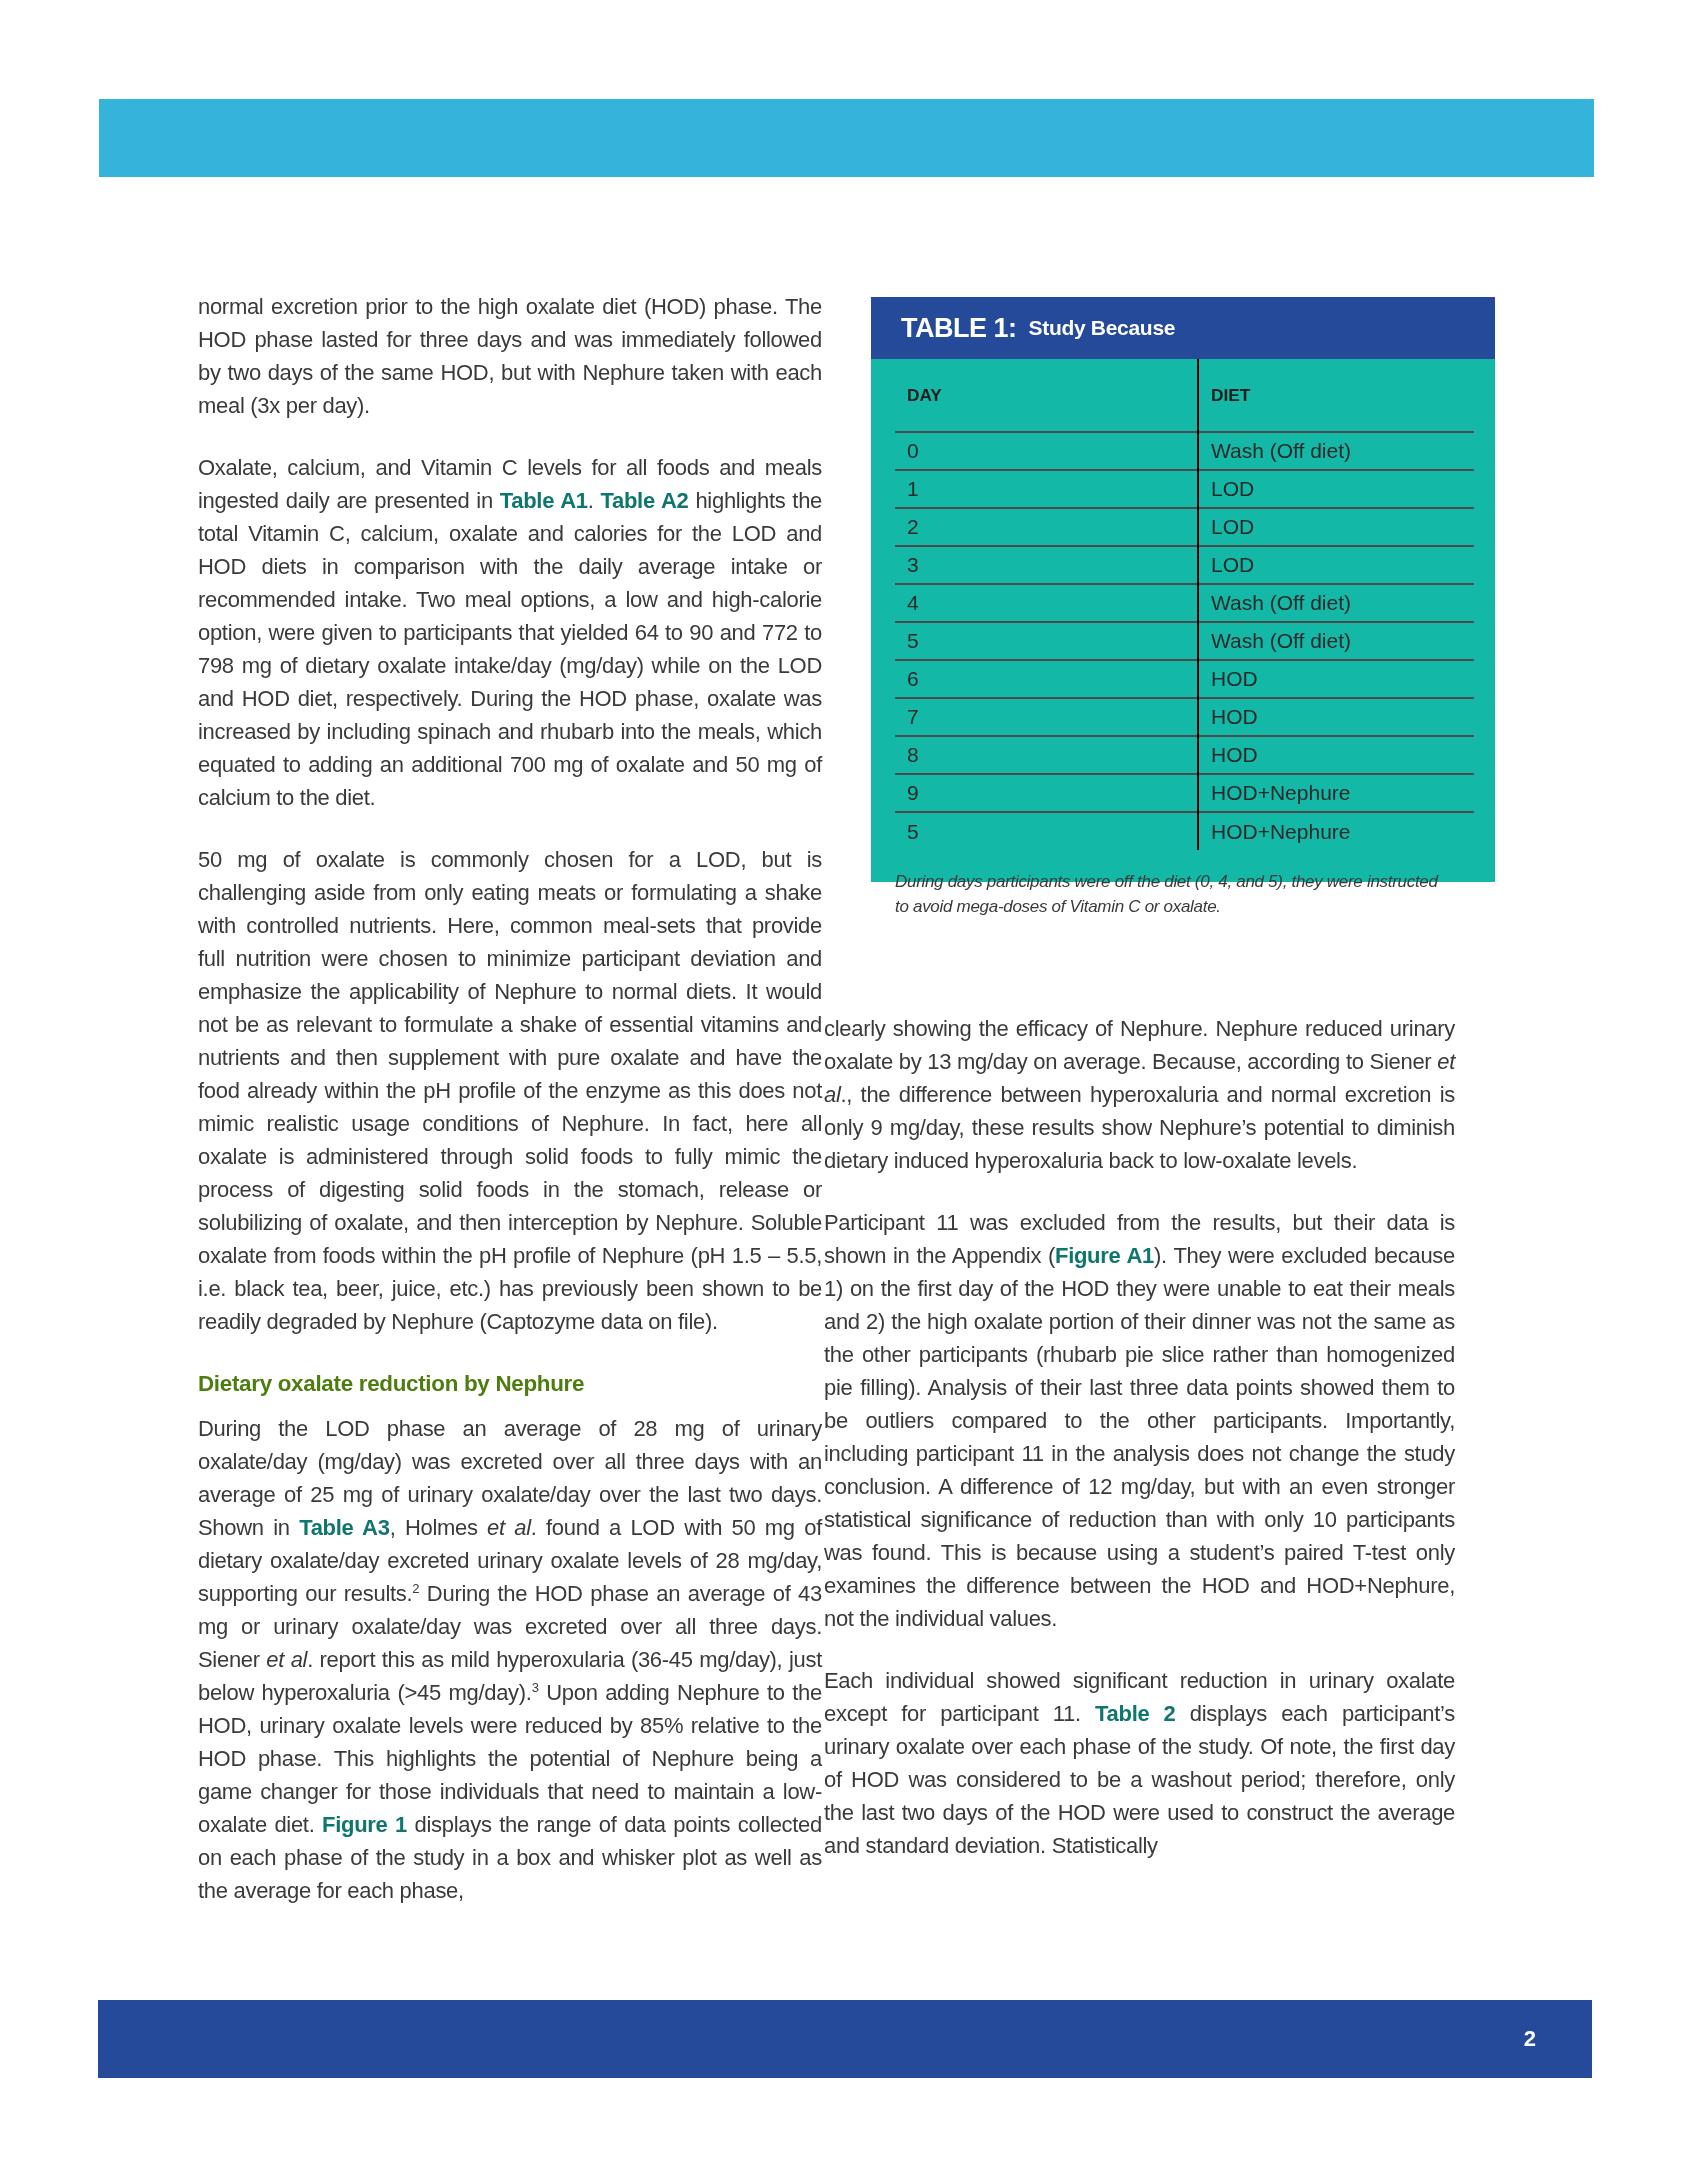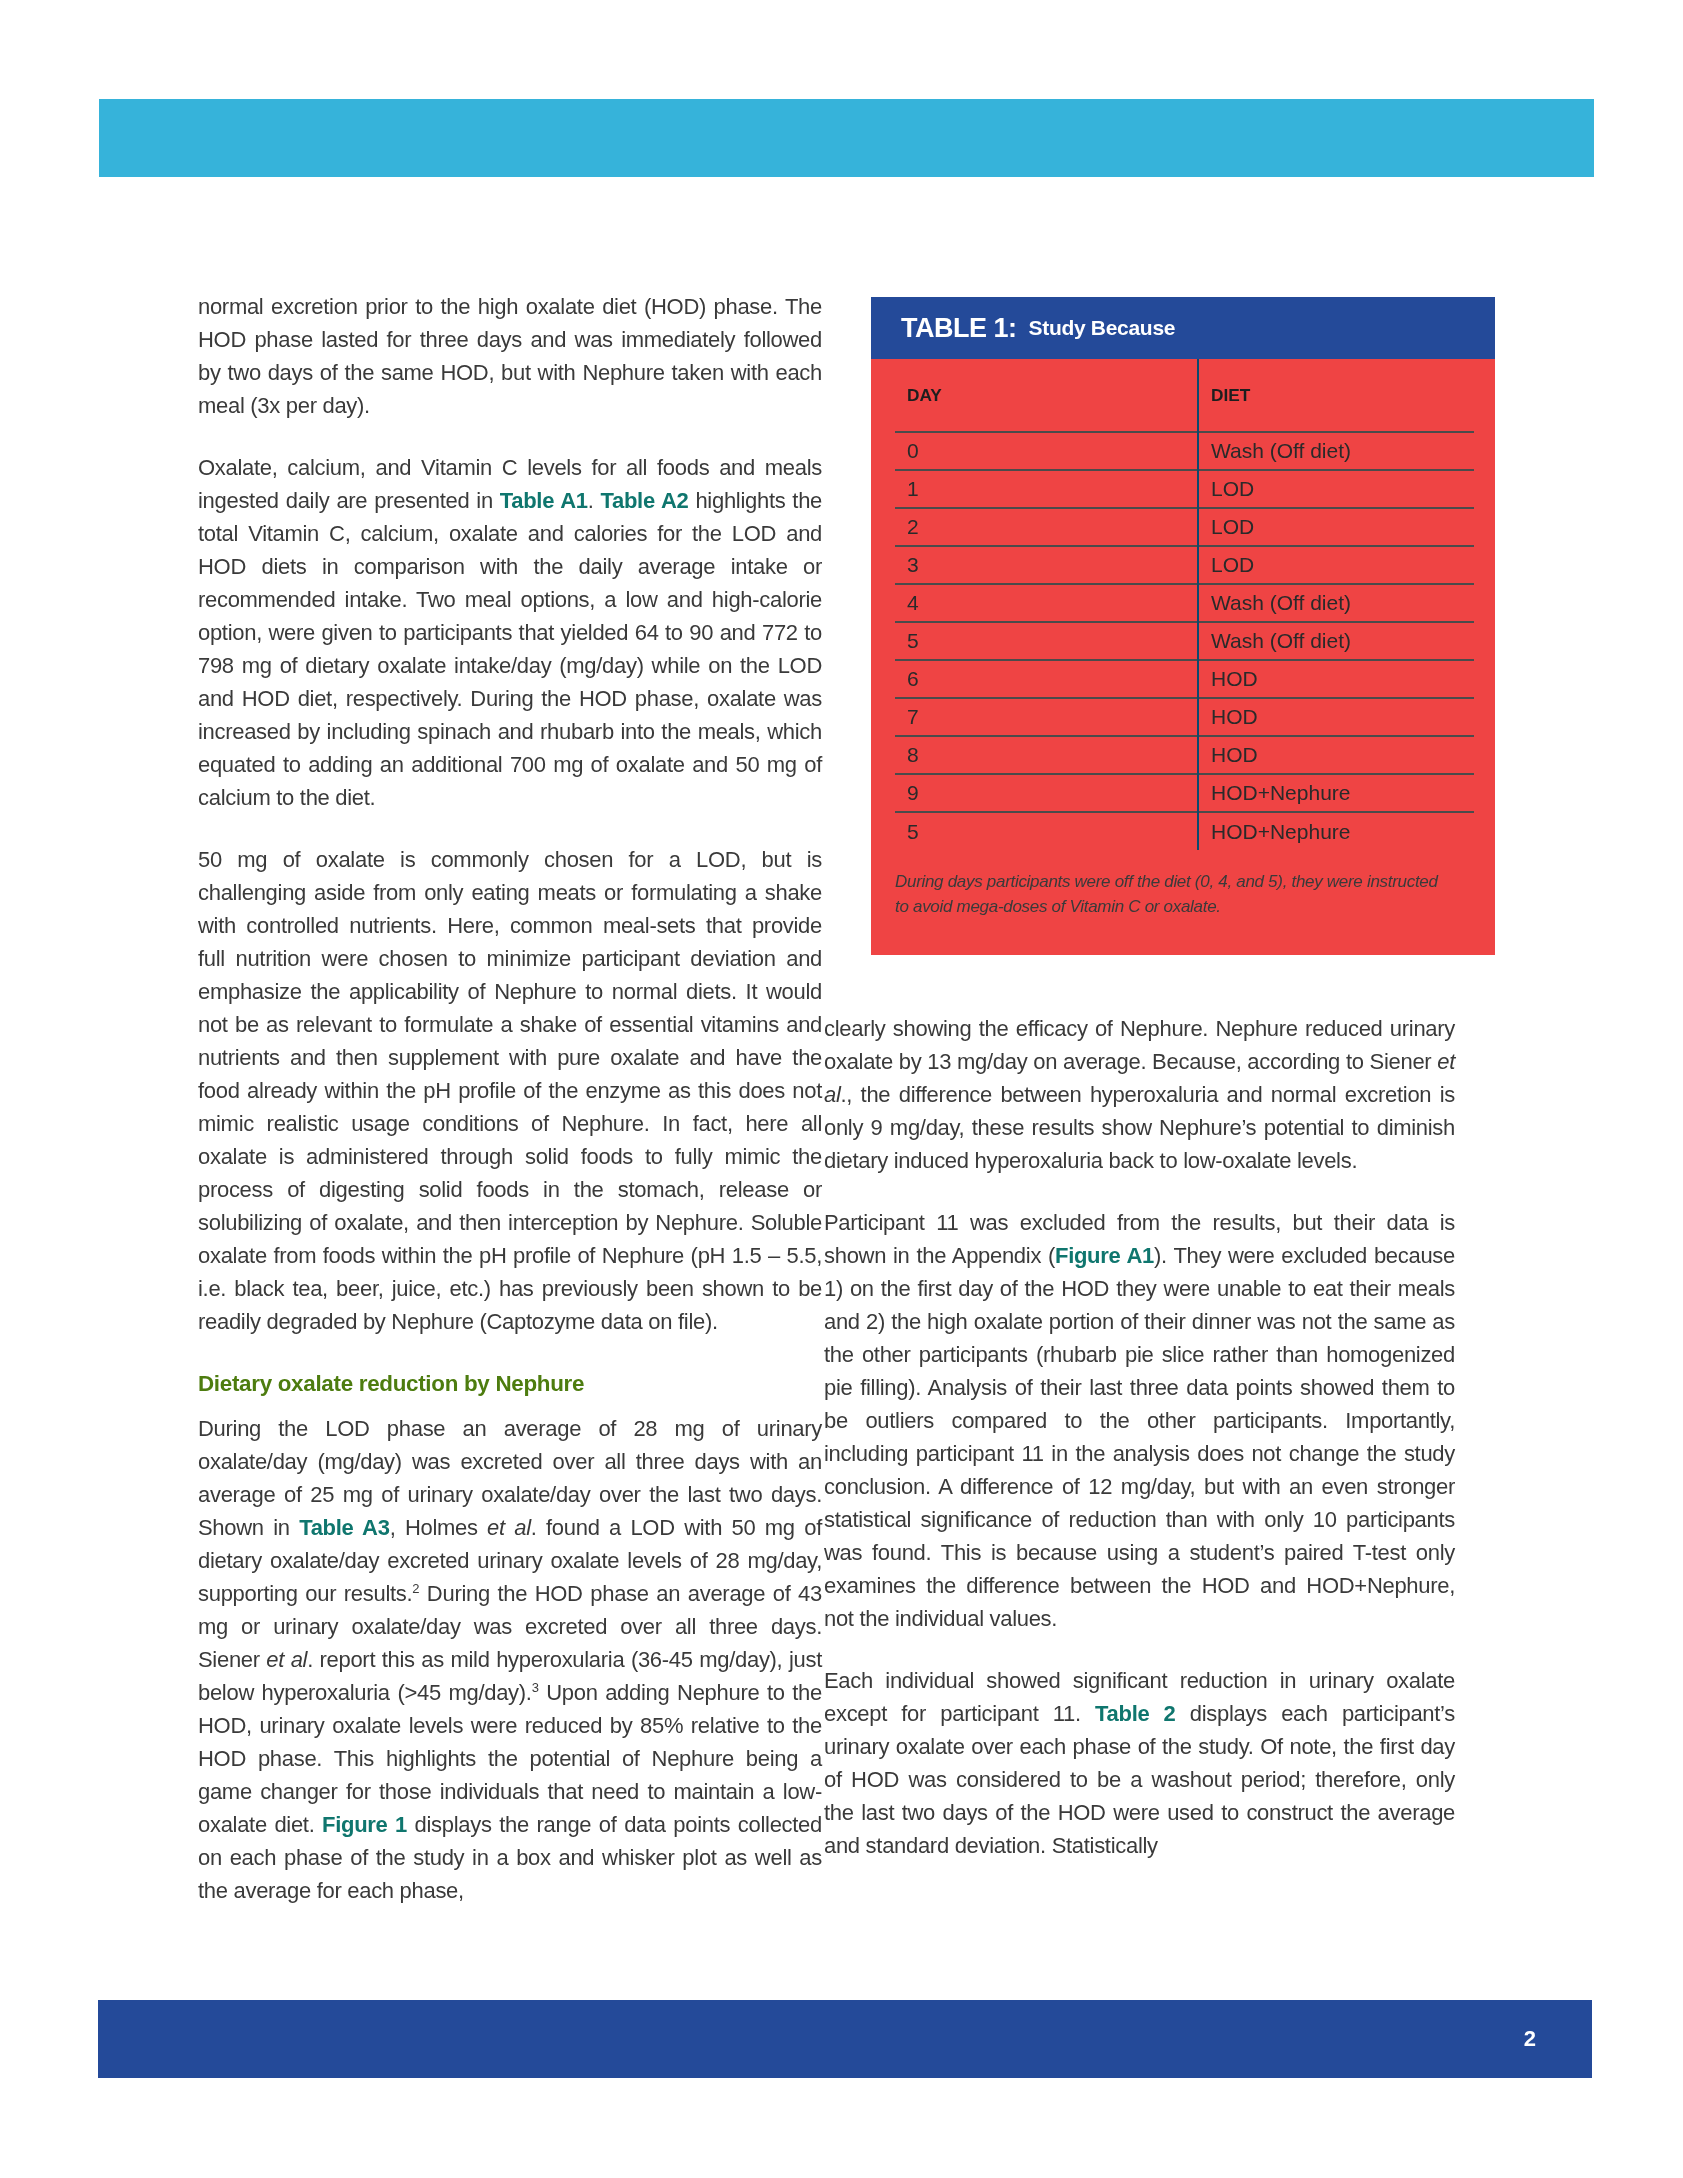--- a/index.html
+++ b/index.html
@@ -10,28 +10,28 @@
   .page-num { position:absolute; right:56px; top:26px; color:#fff; font-weight:bold; font-size:22px;
               font-family:"Liberation Sans", sans-serif; }
   .col { position:absolute; font-size:22px; line-height:33px; text-align:justify; letter-spacing:-0.3px; }
   .col-left { left:198px; top:290px; width:624px; }
   .col-right { left:824px; top:1012px; width:631px; }
   .col p { margin:0 0 29px 0; }
   .col h3 { margin:0 0 12px 0; font-size:22.4px; font-weight:bold; color:#4d7c0f; line-height:33px; letter-spacing:-0.3px; }
   .bold { font-weight:bold; color:#0f766e; }
   sup { font-size:13px; line-height:0; vertical-align:super; }
 
-  .table-box { position:absolute; left:871px; top:297px; width:624px; height:658px; background:#ef4444; }
+  .table-box { position:absolute; left:871px; top:297px; width:624px; height:585px; background:#14b8a6; }
   .table-head { height:62px; background:#244a99; color:#fff; display:flex; align-items:center; padding-left:30px; }
   .table-head .t1 { font-size:27px; font-weight:bold; letter-spacing:-0.5px; }
   .table-head .t2 { font-size:21px; font-weight:bold; margin-left:12px; letter-spacing:-0.3px; }
   table.sched { position:absolute; left:24px; top:62px; width:579px; border-collapse:collapse; font-size:21px; color:#2a2a2a; }
   table.sched th { text-align:left; font-size:17.3px; font-weight:bold; height:72px; padding:0 0 0 12px; color:#1e1e1e; }
   table.sched td { height:36px; padding:0 0 0 12px; border-top:2px solid #4b4b4b; }
-  table.sched th:first-child, table.sched td:first-child { width:290px; border-right:2px solid #0c4a6e; }
+  table.sched th:first-child, table.sched td:first-child { width:290px; border-right:2px solid #000000; }
   table.sched tr:last-child td { height:37px; }
   .table-note { position:absolute; left:24px; top:572px; width:554px; font-style:italic; font-size:17px; line-height:25px; color:#3a3a3a; letter-spacing:-0.3px; }
 </style>
 </head>
 <body>
 
 <div class="top-band"></div>
 
 <div class="col col-left">
   <p>normal excretion prior to the high oxalate diet (HOD) phase. The HOD phase lasted for three days and was immediately followed by two days of the same HOD, but with Nephure taken with each meal (3x per day).</p>

